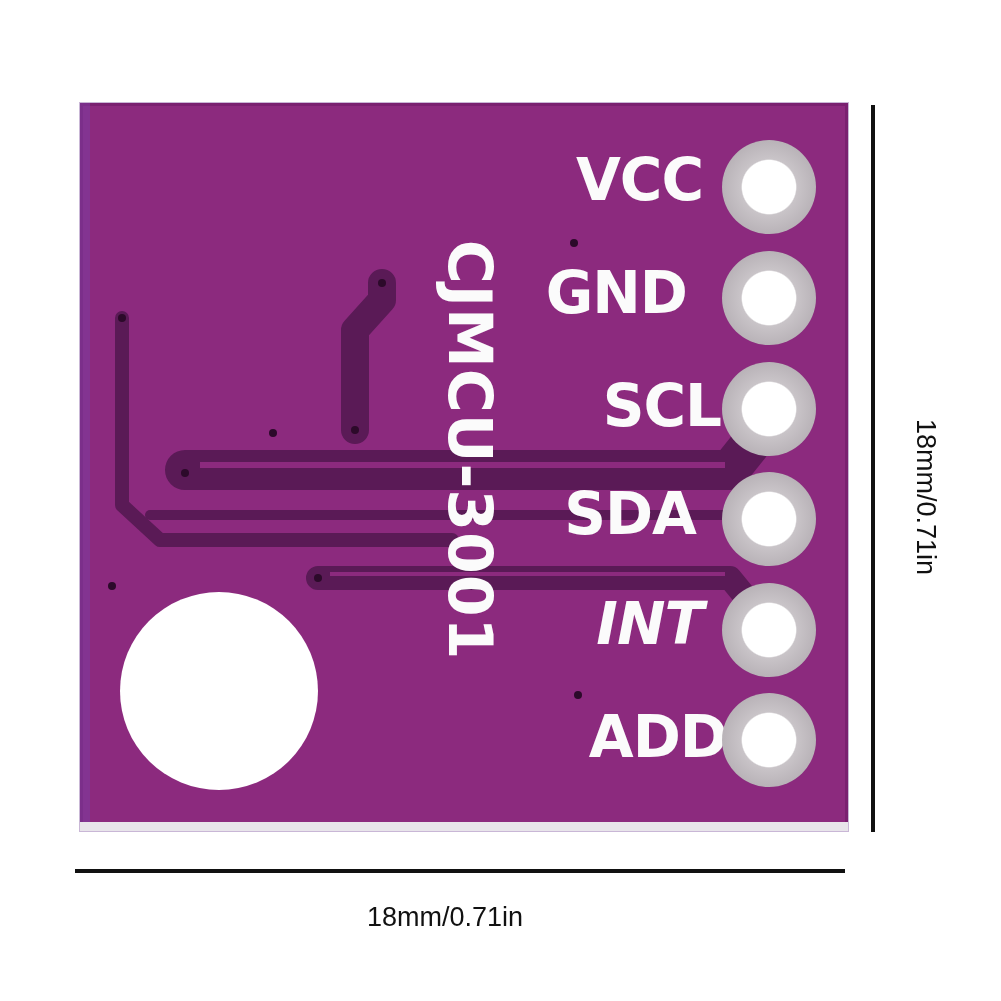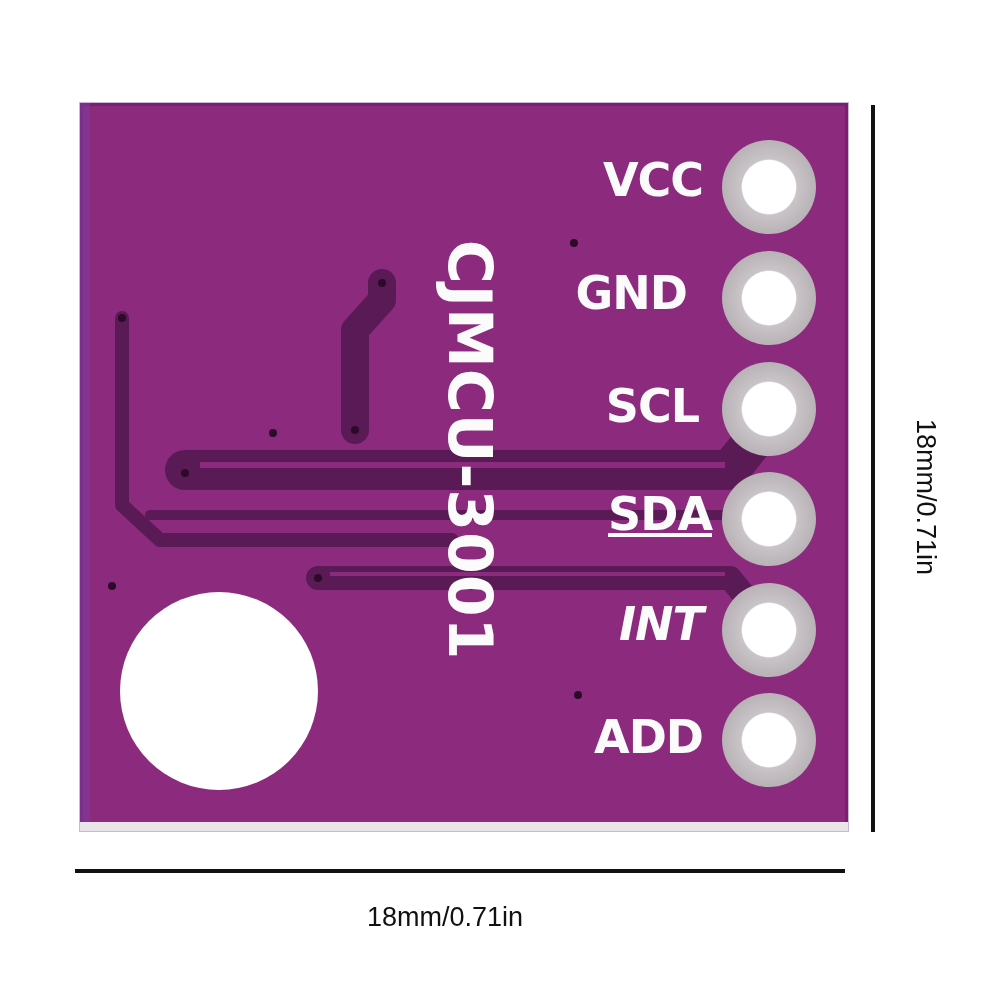--- a/index.html
+++ b/index.html
@@ -2,21 +2,21 @@
 <html><head>
 <meta charset="utf-8">
 <style>
   html,body{margin:0;padding:0;background:#ffffff;}
   body{width:1001px;height:1001px;position:relative;overflow:hidden;font-family:"Liberation Sans",sans-serif;}
   .board{position:absolute;left:80px;top:103px;width:768px;height:728px;background:#8c2a7e;
     box-shadow:inset 0 0 0 3px #7a2070, 0 0 0 1px #c9b7d6;}
   .board-edge-left{position:absolute;left:80px;top:103px;width:10px;height:728px;background:#7c3ca0;opacity:.55;}
   .board-edge-bottom{position:absolute;left:80px;top:822px;width:768px;height:9px;background:#e8e4ea;}
   .traces{position:absolute;left:0;top:0;width:1001px;height:1001px;}
-  .pin-label{position:absolute;color:#fbfbfb;font-family:"DejaVu Sans",sans-serif;font-size:46px;font-weight:bold;letter-spacing:-1px;text-align:right;width:170px;line-height:60px;}
+  .pin-label{position:absolute;color:#fbfbfb;font-family:"DejaVu Sans",sans-serif;font-size:58px;font-weight:bold;letter-spacing:-1px;text-align:right;width:170px;line-height:60px;}
   .pin{position:absolute;width:94px;height:94px;border-radius:50%;
     background:radial-gradient(circle,#ffffff 0 40%,#c9c4c8 42%,#b9b3b8 70%,#8a7f88 76%,#5e2656 80%,transparent 82%);}
   .board-name{position:absolute;left:470px;top:450px;transform:translate(-50%,-50%) rotate(90deg);color:#fbfbfb;font-family:"DejaVu Sans",sans-serif;font-size:60px;font-weight:bold;white-space:nowrap;letter-spacing:1px;}
   .mount-hole{position:absolute;left:120px;top:592px;width:198px;height:198px;border-radius:50%;
     background:radial-gradient(circle,#ffffff 0 71%,#c3bec3 73%,#aaa4aa 87%,#5b2454 91%,transparent 94%);}
   .dim-h-line{position:absolute;left:75px;top:869px;width:770px;height:4px;background:#111;}
   .dim-v-line{position:absolute;left:871px;top:105px;width:4px;height:727px;background:#111;}
   .dim-h-label{position:absolute;left:0;top:902px;width:890px;text-align:center;font-size:27px;color:#111;}
   .dim-v-label{position:absolute;left:925px;top:497px;transform:translate(-50%,-50%) rotate(90deg);font-size:27px;color:#111;white-space:nowrap;}
 </style>
@@ -54,24 +54,24 @@
     <circle cx="112" cy="586" r="4"></circle>
     <circle cx="574" cy="243" r="4"></circle>
     <circle cx="578" cy="695" r="4"></circle>
   </g>
 </svg>
 
 <div class="board-name">CJMCU-3001</div>
 
 <div class="pin-label" style="left:533px;top:150px;">VCC</div>
 <div class="pin-label" style="left:517px;top:263px;">GND</div>
-<div class="pin-label" style="left:529px;top:376px;">SCL</div>
-<div class="pin-label" style="left:542px;top:484px;text-decoration:underline;">SDA</div>
+<div class="pin-label" style="left:551px;top:376px;">SCL</div>
+<div class="pin-label" style="left:526px;top:484px;">SDA</div>
 <div class="pin-label" style="left:533px;top:594px;font-style:italic;">INT</div>
-<div class="pin-label" style="left:533px;top:707px;">ADD</div>
+<div class="pin-label" style="left:557px;top:707px;">ADD</div>
 
 <div class="pin" style="left:722px;top:140px;"></div>
 <div class="pin" style="left:722px;top:251px;"></div>
 <div class="pin" style="left:722px;top:362px;"></div>
 <div class="pin" style="left:722px;top:472px;"></div>
 <div class="pin" style="left:722px;top:583px;"></div>
 <div class="pin" style="left:722px;top:693px;"></div>
 
 <div class="mount-hole"></div>
 

